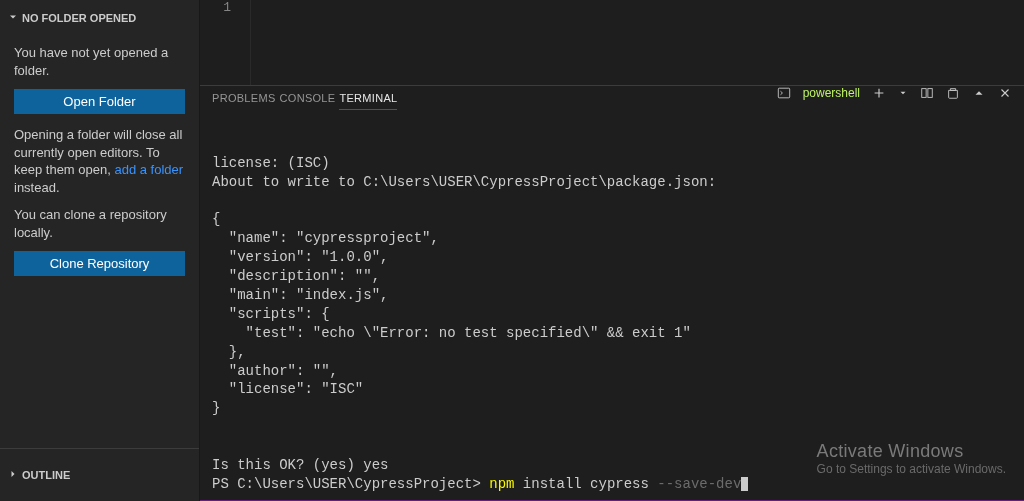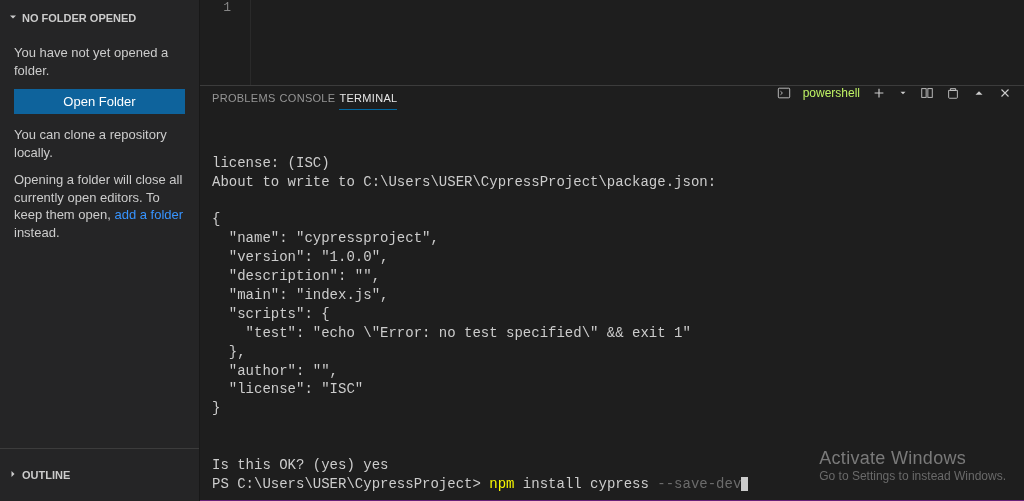--- a/index.html
+++ b/index.html
@@ -175,21 +175,21 @@
       display: inline-block;
       width: 7px;
       height: 14px;
       background: #cccccc;
       vertical-align: middle;
       margin-left: 0;
     }
     .activate-overlay {
       position: absolute;
       right: 18px;
-      bottom: 17px;
+      bottom: 24px;
       color: #6f6f6f;
       text-align: left;
       pointer-events: none;
       margin-left: 24px;
     }
     .activate-overlay .t1 {
       font-size: 18px;
       font-weight: 400;
       color: #7a7a7a;
       letter-spacing: 0.3px;
@@ -214,24 +214,25 @@
       <span class="chev">
         <svg width="12" height="12" viewBox="0 0 16 16">
             <path fill="#cccccc" d="M4 6l4 4 4-4z"></path>
           </svg>
       </span>
       <span>NO FOLDER OPENED</span>
     </div>
     <div class="sidebar-content">
       <p>You have not yet opened a folder.</p>
       <button class="btn-primary">Open Folder</button>
-      <p>You can clone a repository locally.</p>
       <p>
         <span>Opening a folder will close all currently open editors. To keep them open, </span><a href="#" class="link">add a folder</a><span> instead.</span>
       </p>
+      <p>You can clone a repository locally.</p>
+      <button class="btn-primary">Clone Repository</button>
     </div>
     <div class="sidebar-bottom-section sidebar-section-header">
       <span class="chev">
         <svg width="12" height="12" viewBox="0 0 16 16">
             <path fill="#cccccc" d="M6 4l4 4-4 4z"></path>
           </svg>
       </span>
       <span>OUTLINE</span>
     </div>
   </div>
@@ -305,18 +306,18 @@
 <span>  "author": "",</span>
 <span>  "license": "ISC"</span>
 <span>}</span>
 <span></span>
 <span></span>
 <span>Is this OK? (yes) yes</span>
 <span>PS C:\Users\USER\CypressProject&gt; </span><span class="npm">npm</span><span> install cypress </span><span class="flag">--save-dev</span><span class="cursor"></span></div>
 
       <div class="activate-overlay">
         <div class="t1">Activate Windows</div>
-        <div class="t2">Go to Settings to instead Windows.</div>
+        <div class="t2">Go to Settings to activate Windows.</div>
       </div>
     </div>
     <div class="status-bar"></div>
   </div>
 </div>
 
 </body></html>

